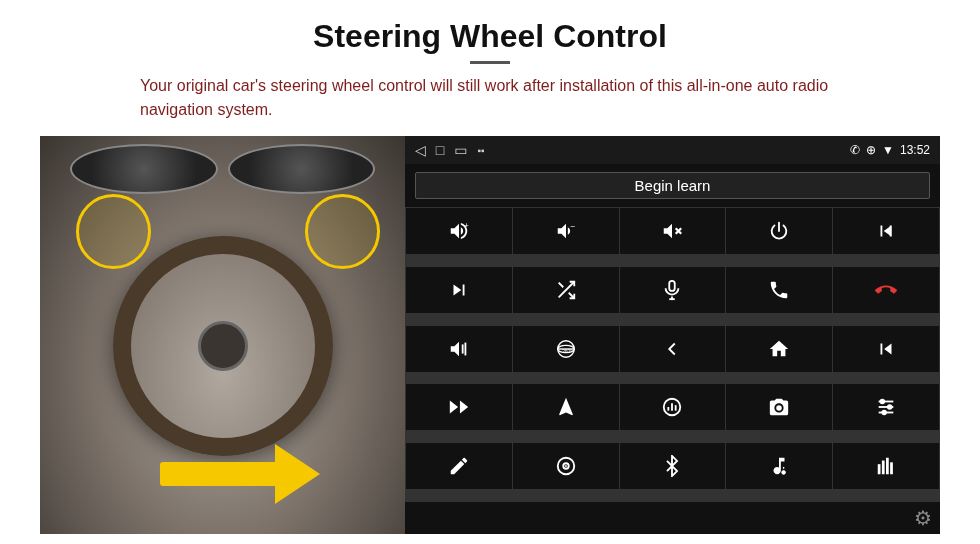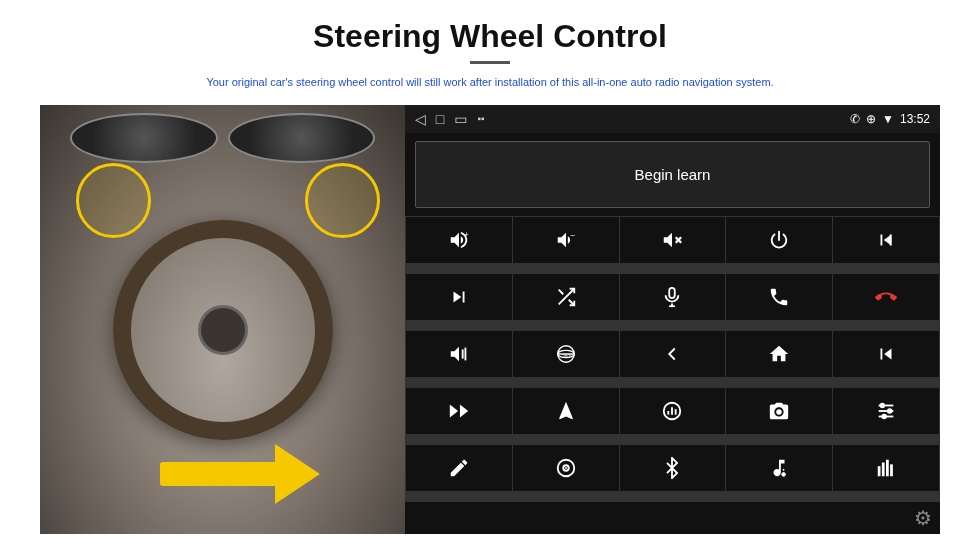--- a/index.html
+++ b/index.html
@@ -24,23 +24,23 @@
       color: #111;
       margin-bottom: 6px;
     }
     .title-divider {
       width: 40px;
       height: 3px;
       background: #555;
       margin: 0 auto 10px;
     }
     .subtitle {
-      font-size: 11px;
-      color: #1d4ed8;
-      text-align: right;
+      font-size: 16px;
+      color: #7f1d1d;
+      text-align: left;
       max-width: 700px;
       margin-bottom: 14px;
       line-height: 1.5;
     }
     .content-row {
       display: flex;
       flex-direction: row;
       width: 100%;
       flex: 1;
       gap: 0;
@@ -186,21 +186,21 @@
     .nav-icon {
       color: #ccc;
       font-size: 14px;
     }
     .begin-learn-row {
       padding: 8px 10px;
       background: #111;
     }
     .begin-learn-btn {
       width: 100%;
-      padding: 24px;
+      padding: 4px;
       background: #222;
       border: 1px solid #555;
       color: #fff;
       font-size: 15px;
       text-align: center;
       cursor: pointer;
       border-radius: 2px;
     }
     .icons-grid {
       display: grid;

